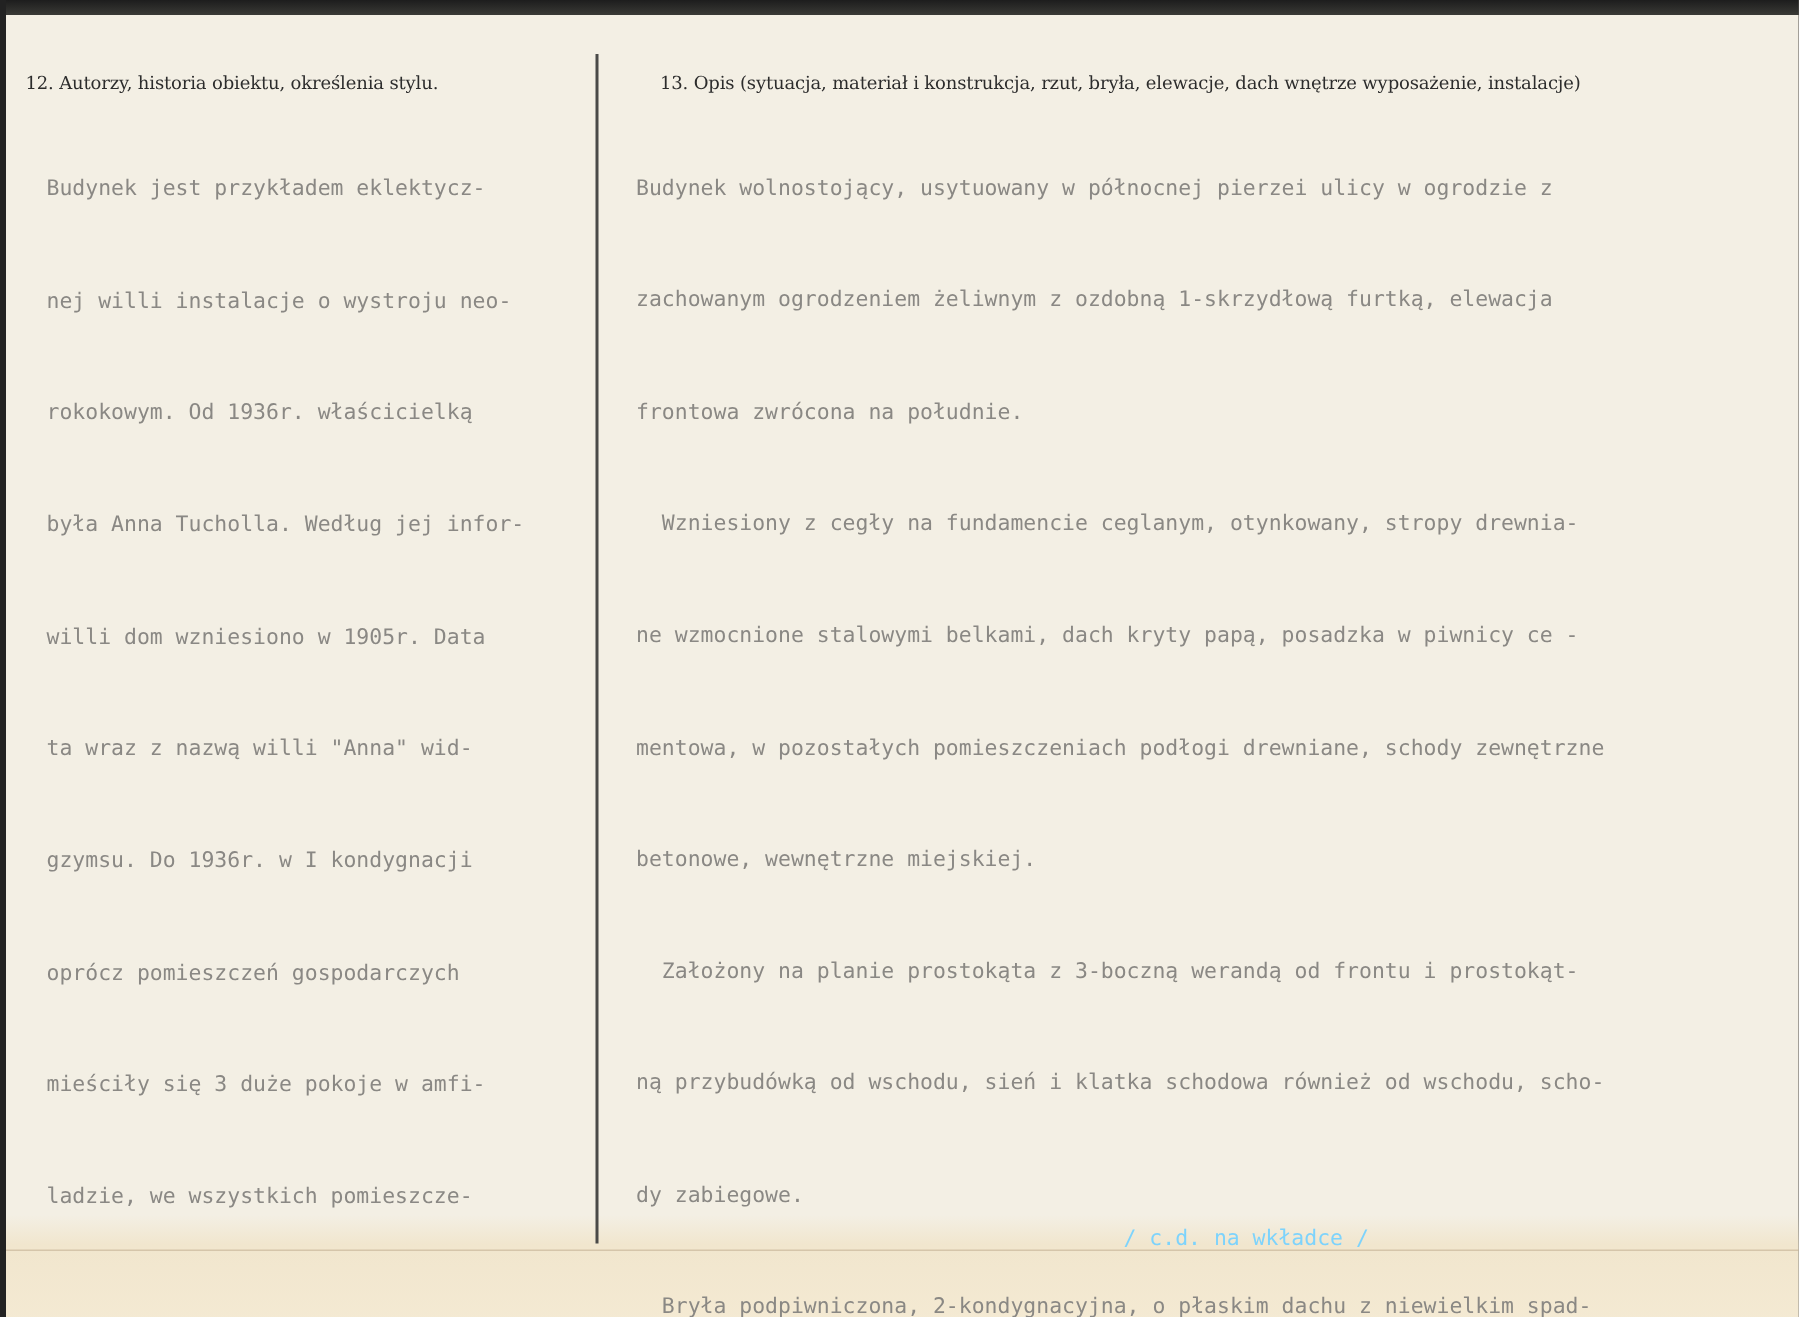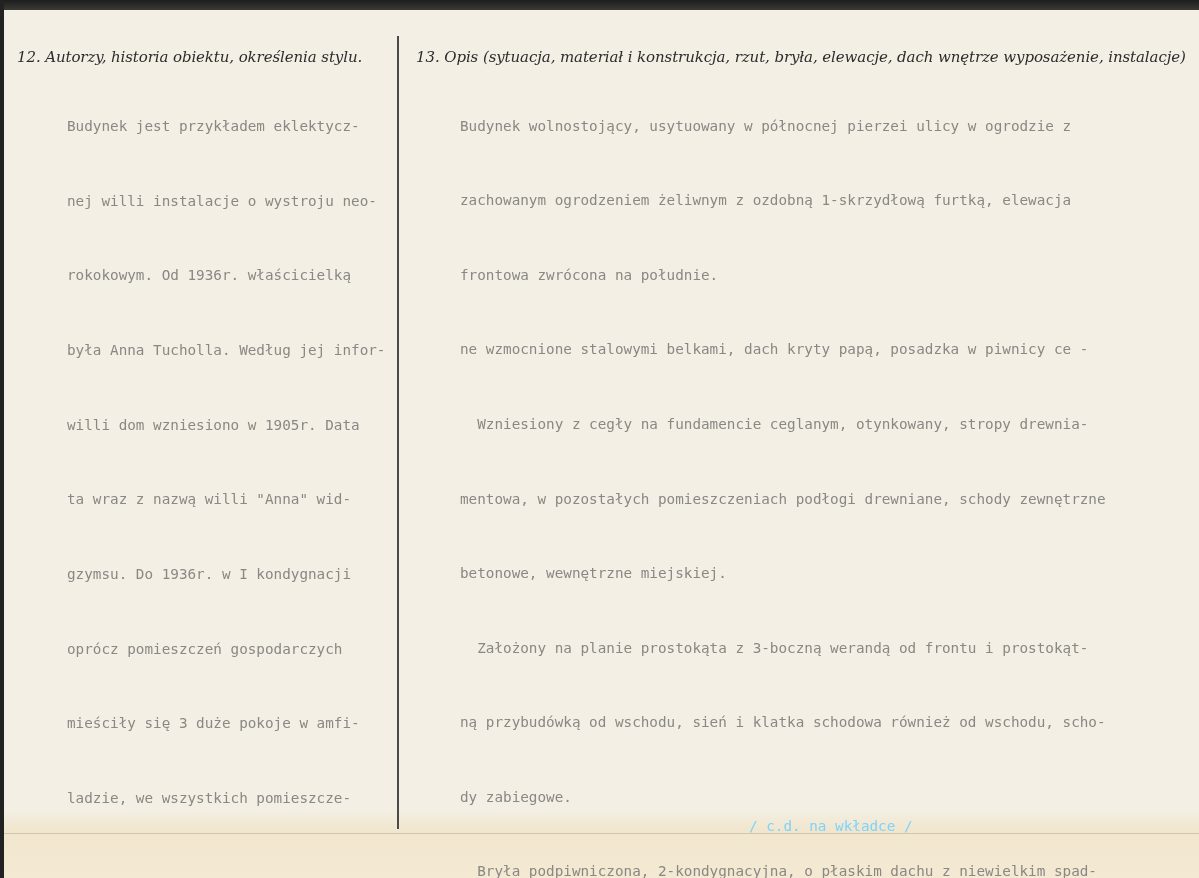--- a/index.html
+++ b/index.html
@@ -48,39 +48,38 @@
       position: absolute;
       left: 397px;
       top: 36px;
       width: 2px;
       height: 793px;
       background: #4a4a48;
     }
     .heading {
       position: absolute;
       font-family: "DejaVu Serif", serif;
-      font-size: 15px;
+      font-size: 12px;
       color: #2c2c2c;
       white-space: nowrap;
       letter-spacing: -0.1px;
-      font-style: italic;
     }
     .h12 { left: 17px; top: 48px; }
-    .h13 { left: 416px; top: 48px; }
+    .h13 { left: 440px; top: 48px; }
     .col {
       position: absolute;
       font-family: "DejaVu Sans Mono", monospace;
       font-size: 14.3px;
       color: #8a8884;
       white-space: pre;
       line-height: 24.9px;
     }
     .col-left { left: 31px; top: 64px; }
     .col-right { left: 424px; top: 64px; line-height: 24.85px; }
-    .line { display: block; height: 24.9px; margin-left: 36px; }
+    .line { display: block; height: 24.9px; }
     .footer-note {
       position: absolute;
       left: 749px;
       top: 818px;
       font-family: "DejaVu Sans Mono", monospace;
       font-size: 14.3px;
       color: #7dd3fc;
       white-space: pre;
     }
   </style>
@@ -110,22 +109,22 @@
   <span class="line">mieściły się 3 duże pokoje w amfi-</span>
   <span class="line">ladzie, we wszystkich pomieszcze-</span>
   
   
 </div>
 
 <div class="col col-right">
   <span class="line">Budynek wolnostojący, usytuowany w północnej pierzei ulicy w ogrodzie z</span>
   <span class="line">zachowanym ogrodzeniem żeliwnym z ozdobną 1-skrzydłową furtką, elewacja</span>
   <span class="line">frontowa zwrócona na południe.</span>
+  <span class="line">  Wzniesiony z cegły na fundamencie ceglanym, otynkowany, stropy drewnia-</span>
   <span class="line">ne wzmocnione stalowymi belkami, dach kryty papą, posadzka w piwnicy ce -</span>
-  <span class="line">  Wzniesiony z cegły na fundamencie ceglanym, otynkowany, stropy drewnia-</span>
   <span class="line">mentowa, w pozostałych pomieszczeniach podłogi drewniane, schody zewnętrzne</span>
   <span class="line">betonowe, wewnętrzne miejskiej.</span>
   <span class="line">  Założony na planie prostokąta z 3-boczną werandą od frontu i prostokąt-</span>
   <span class="line">ną przybudówką od wschodu, sień i klatka schodowa również od wschodu, scho-</span>
   <span class="line">dy zabiegowe.</span>
   <span class="line">  Bryła podpiwniczona, 2-kondygnacyjna, o płaskim dachu z niewielkim spad-</span>
   
   
   
   

